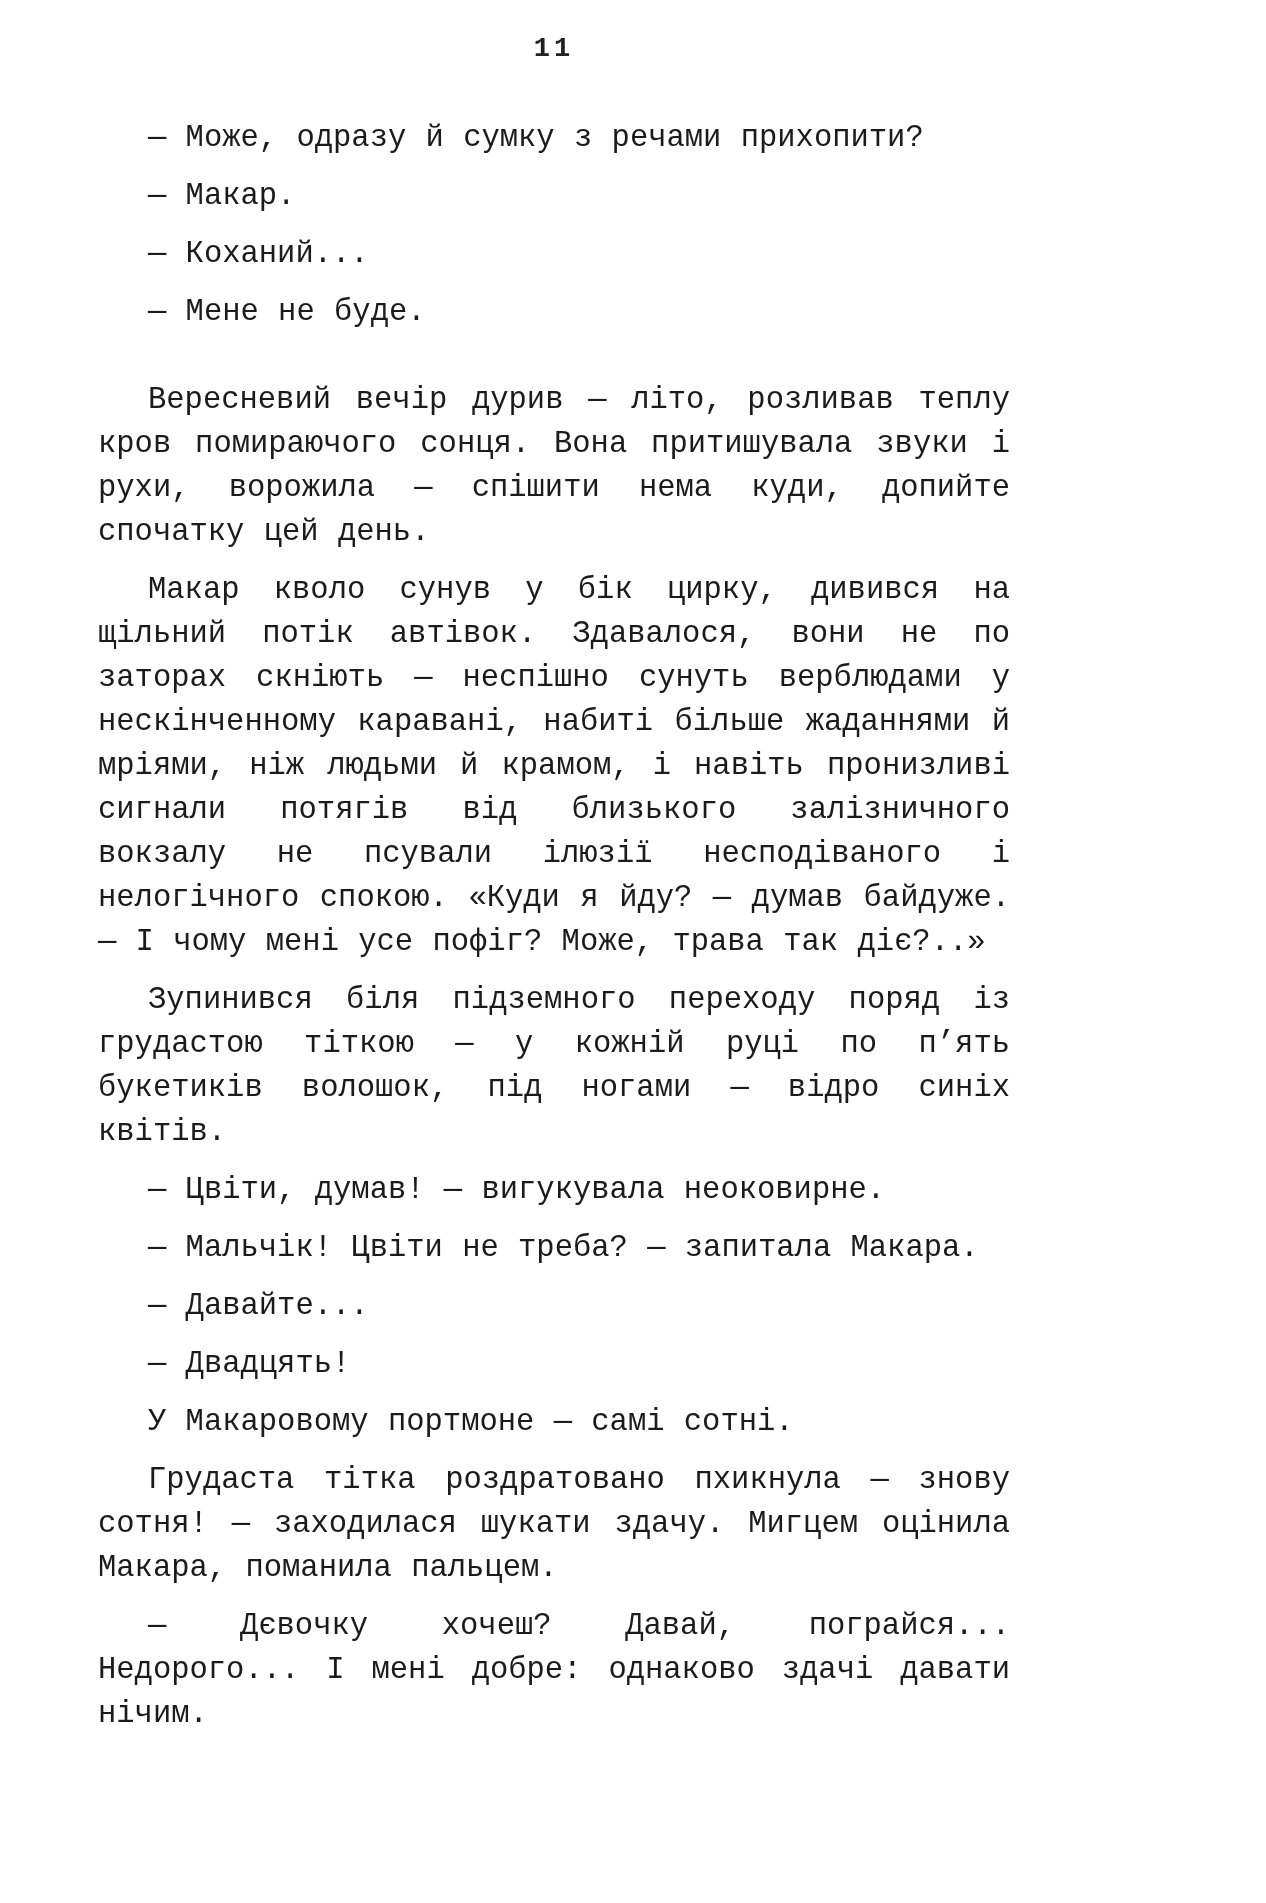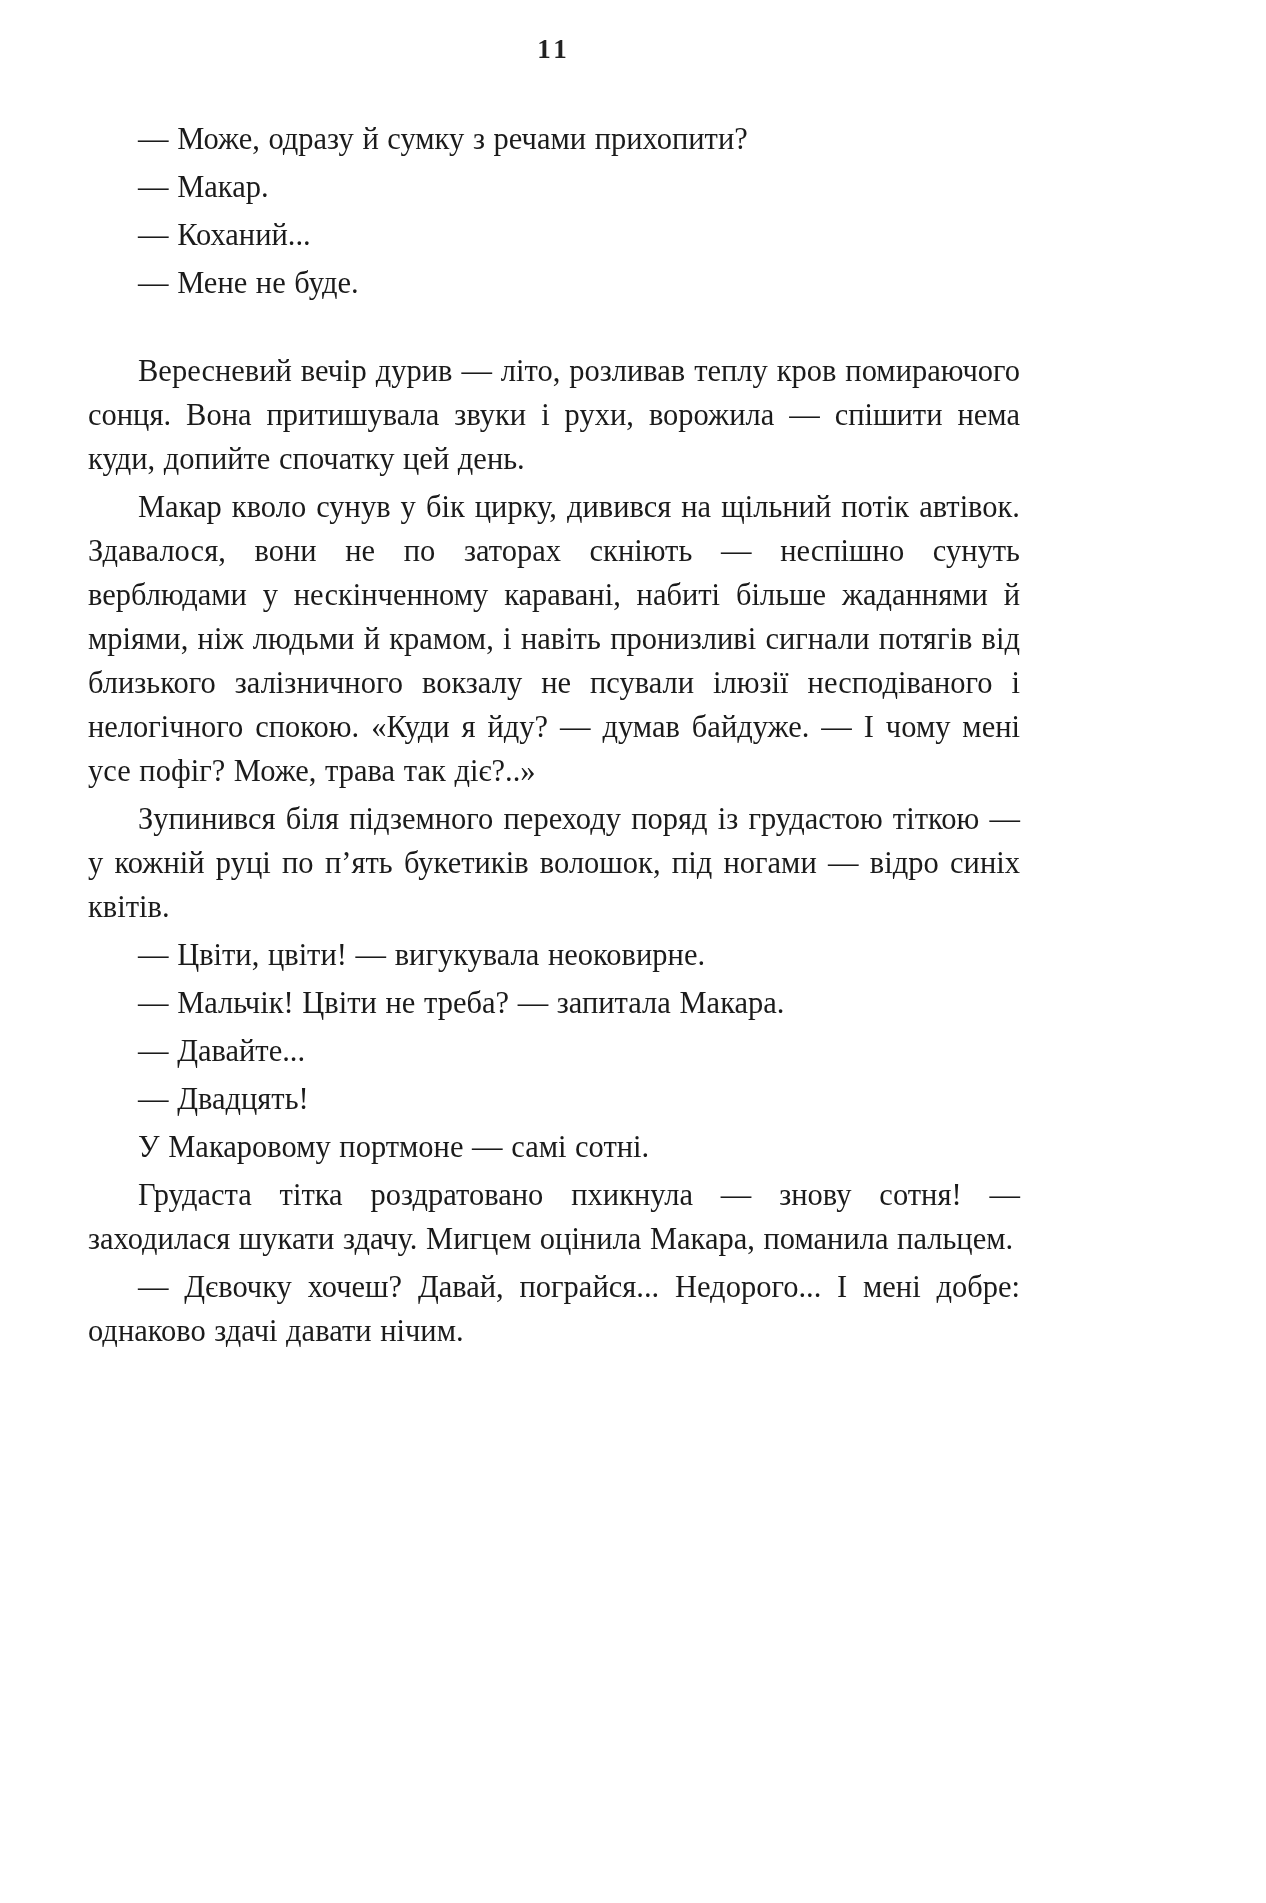--- a/index.html
+++ b/index.html
@@ -7,33 +7,33 @@
     padding: 0;
     background: #ffffff;
   }
   .page {
     position: relative;
     width: 1114px;
     min-height: 1903px;
     box-sizing: border-box;
     background: #ffffff;
     color: #1b1b1b;
-    font-family: Liberation Serif, serif;
+    font-family: Liberation Mono, monospace;
     padding: 34px 90px 60px 84px;
   }
   .page-number {
     text-align: center;
     font-size: 27px;
     font-weight: bold;
     letter-spacing: 4px;
     color: #222;
     margin: 0 0 52px 0;
   }
   .text-block p {
-    margin: 4px;
+    margin: 14px;
     padding: 0;
     font-size: 30.5px;
     line-height: 44px;
     text-indent: 50px;
     text-align: justify;
     word-spacing: 1px;
   }
   .text-block p.section-break {
     margin-top: 44px;
   }
@@ -45,21 +45,21 @@
   <div class="page-number">11</div>
 
   <div class="text-block">
     <p>— Може, одразу й сумку з речами прихопити?</p>
     <p>— Макар.</p>
     <p>— Коханий...</p>
     <p>— Мене не буде.</p>
     <p class="section-break">Вересневий вечір дурив — літо, розливав теплу кров помираючого сонця. Вона притишувала звуки і рухи, ворожила — спішити нема куди, допийте спочатку цей день.</p>
     <p>Макар кволо сунув у бік цирку, дивився на щільний потік автівок. Здавалося, вони не по заторах скніють — неспішно сунуть верблюдами у нескінченному каравані, набиті більше жаданнями й мріями, ніж людьми й крамом, і навіть пронизливі сигнали потягів від близького залізничного вокзалу не псували ілюзії несподіваного і нелогічного спокою. «Куди я йду? — думав байдуже. — І чому мені усе пофіг? Може, трава так діє?..»</p>
     <p>Зупинився біля підземного переходу поряд із грудастою тіткою — у кожній руці по п’ять букетиків волошок, під ногами — відро синіх квітів.</p>
-    <p>— Цвіти, цвіти! — вигукувала неоковирне.</p>
+    <p>— Цвіти, думав! — вигукувала неоковирне.</p>
     <p>— Мальчік! Цвіти не треба? — запитала Макара.</p>
     <p>— Давайте...</p>
     <p>— Двадцять!</p>
     <p>У Макаровому портмоне — самі сотні.</p>
     <p>Грудаста тітка роздратовано пхикнула — знову сотня! — заходилася шукати здачу. Мигцем оцінила Макара, поманила пальцем.</p>
     <p>— Дєвочку хочеш? Давай, пограйся... Недорого... І мені добре: однаково здачі давати нічим.</p>
   </div>
 </div>
 
 </body></html>

